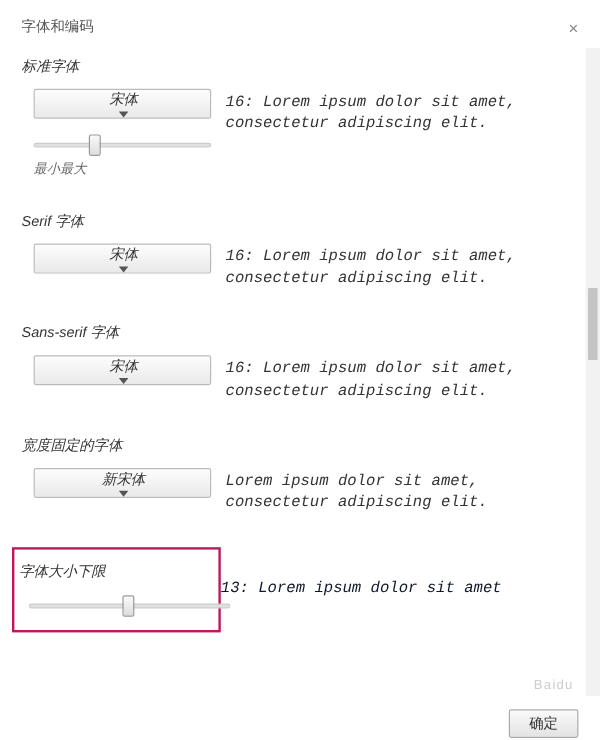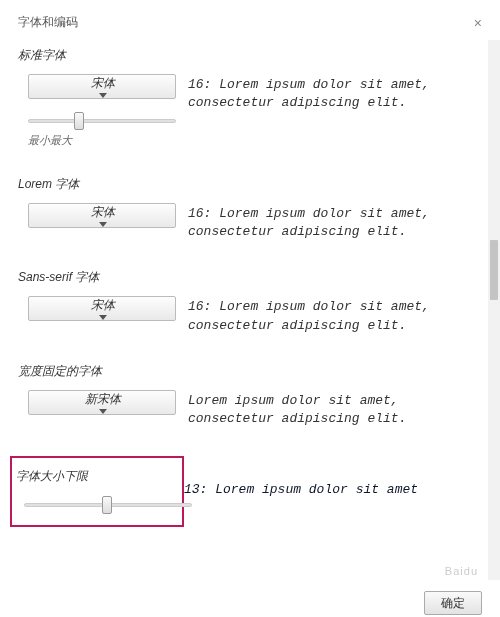--- a/index.html
+++ b/index.html
@@ -205,21 +205,21 @@
               <span>最小</span>
               <span>最大</span>
             </div>
           </div>
         </div>
         <div class="right-col">16: Lorem ipsum dolor sit amet, consectetur adipiscing elit.</div>
       </div>
     </div>
 
     <div class="section">
-      <div class="section-title">Lorem 字体</div>
+      <div class="section-title">Serif 字体</div>
       <div class="row">
         <div class="left-col">
           <div class="select">
             <span>宋体</span>
             <span class="arrow"></span>
           </div>
         </div>
         <div class="right-col">16: Lorem ipsum dolor sit amet, consectetur adipiscing elit.</div>
       </div>
     </div>

